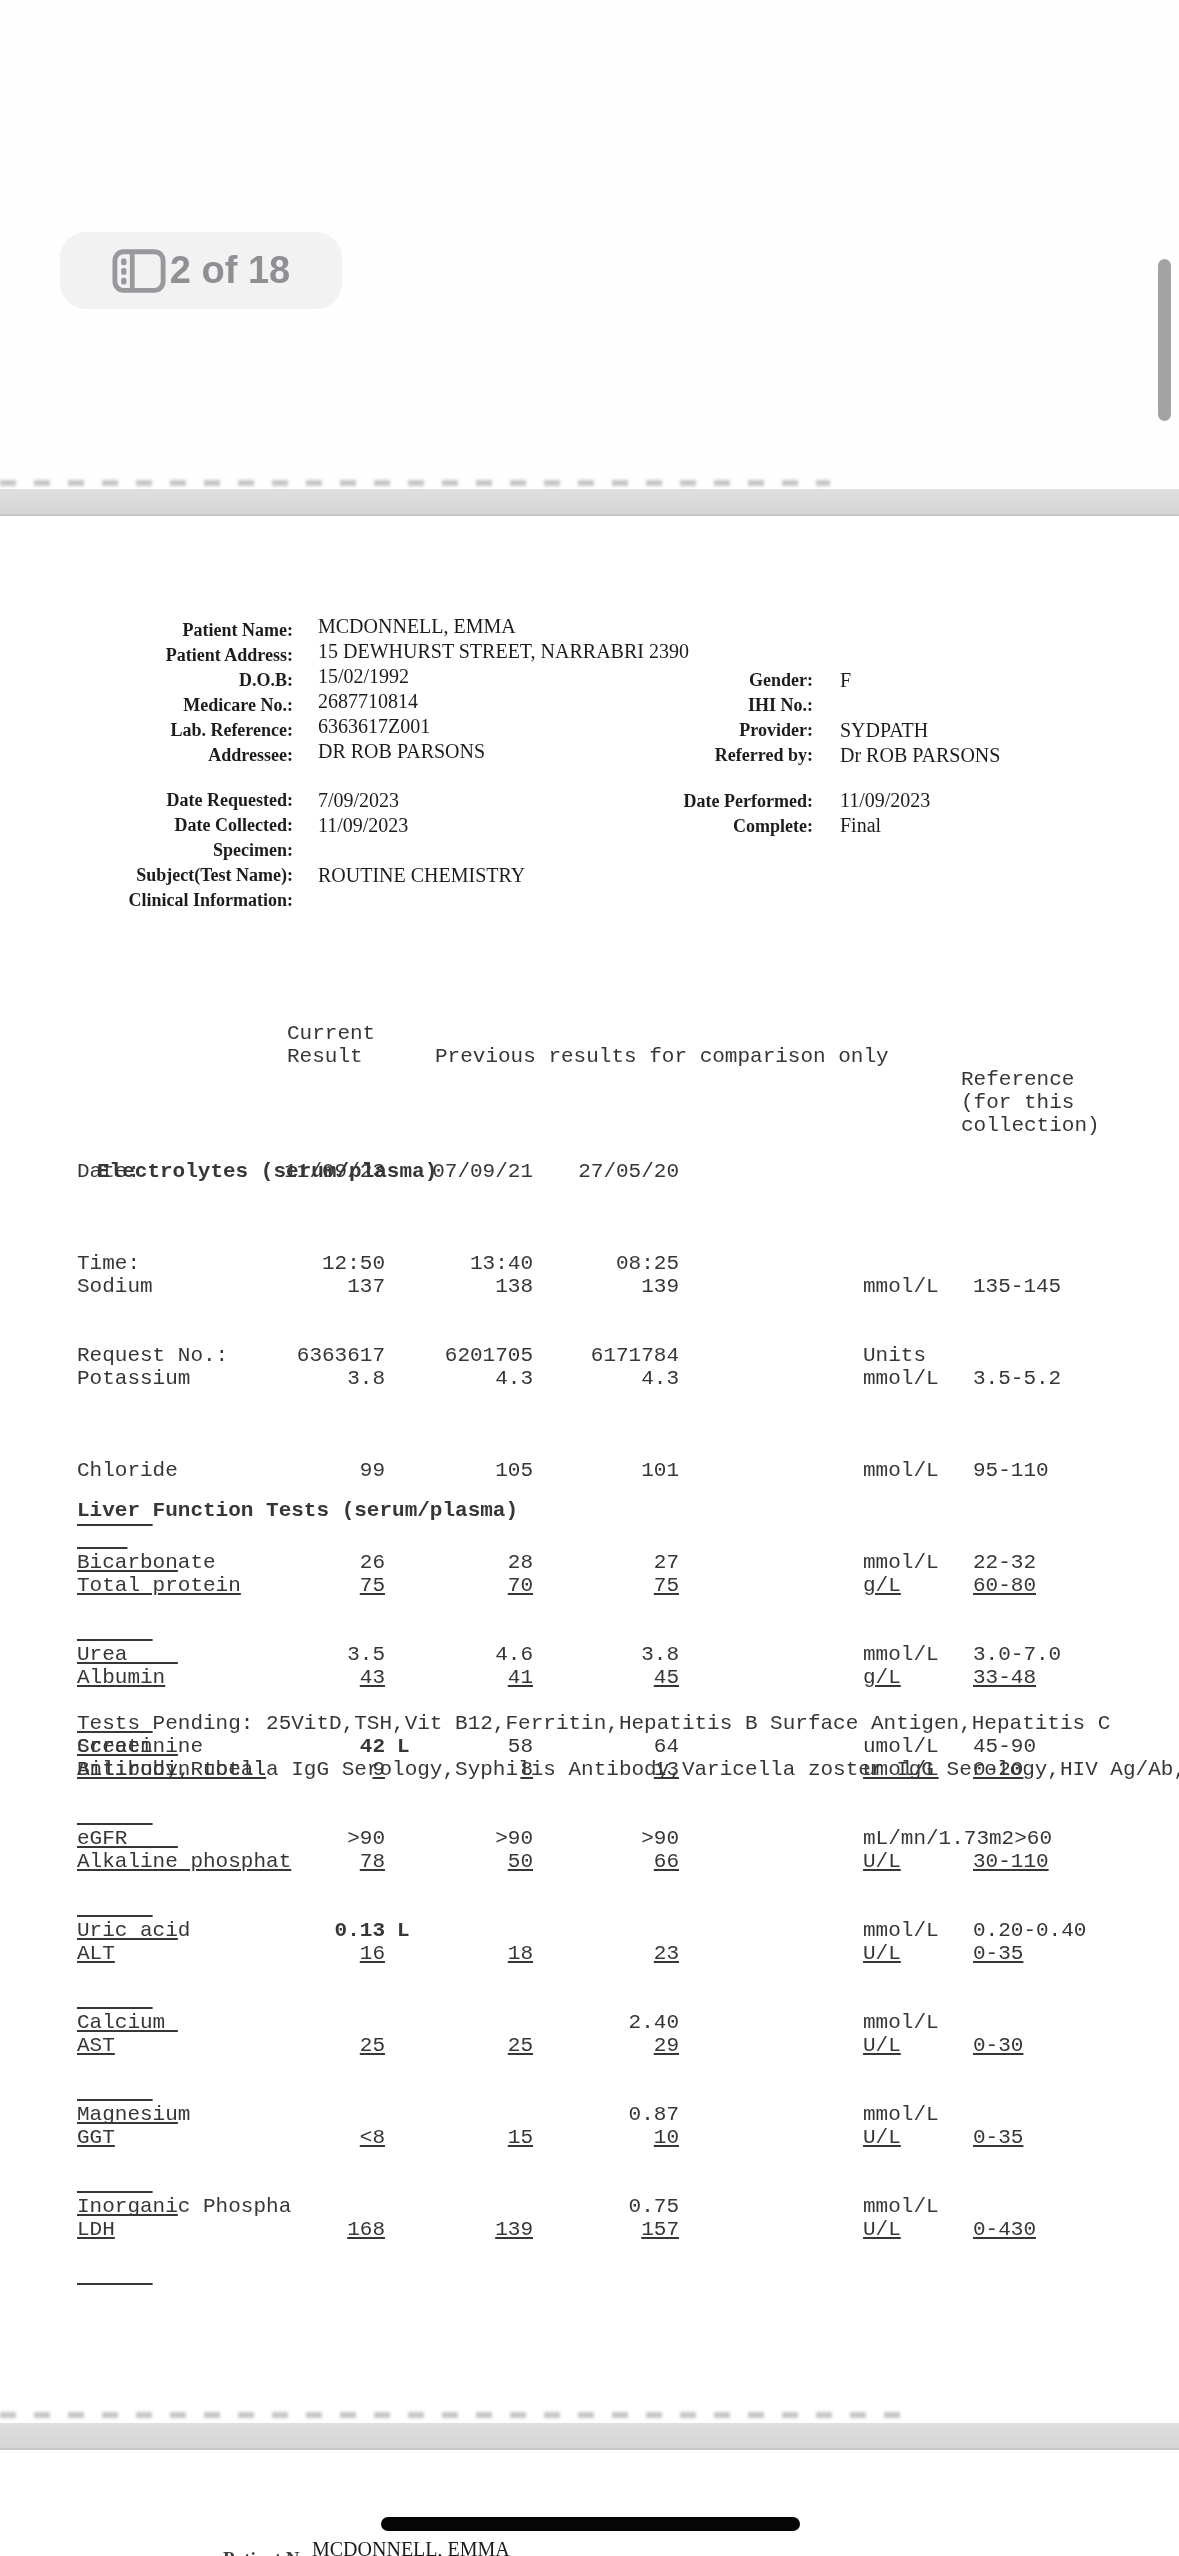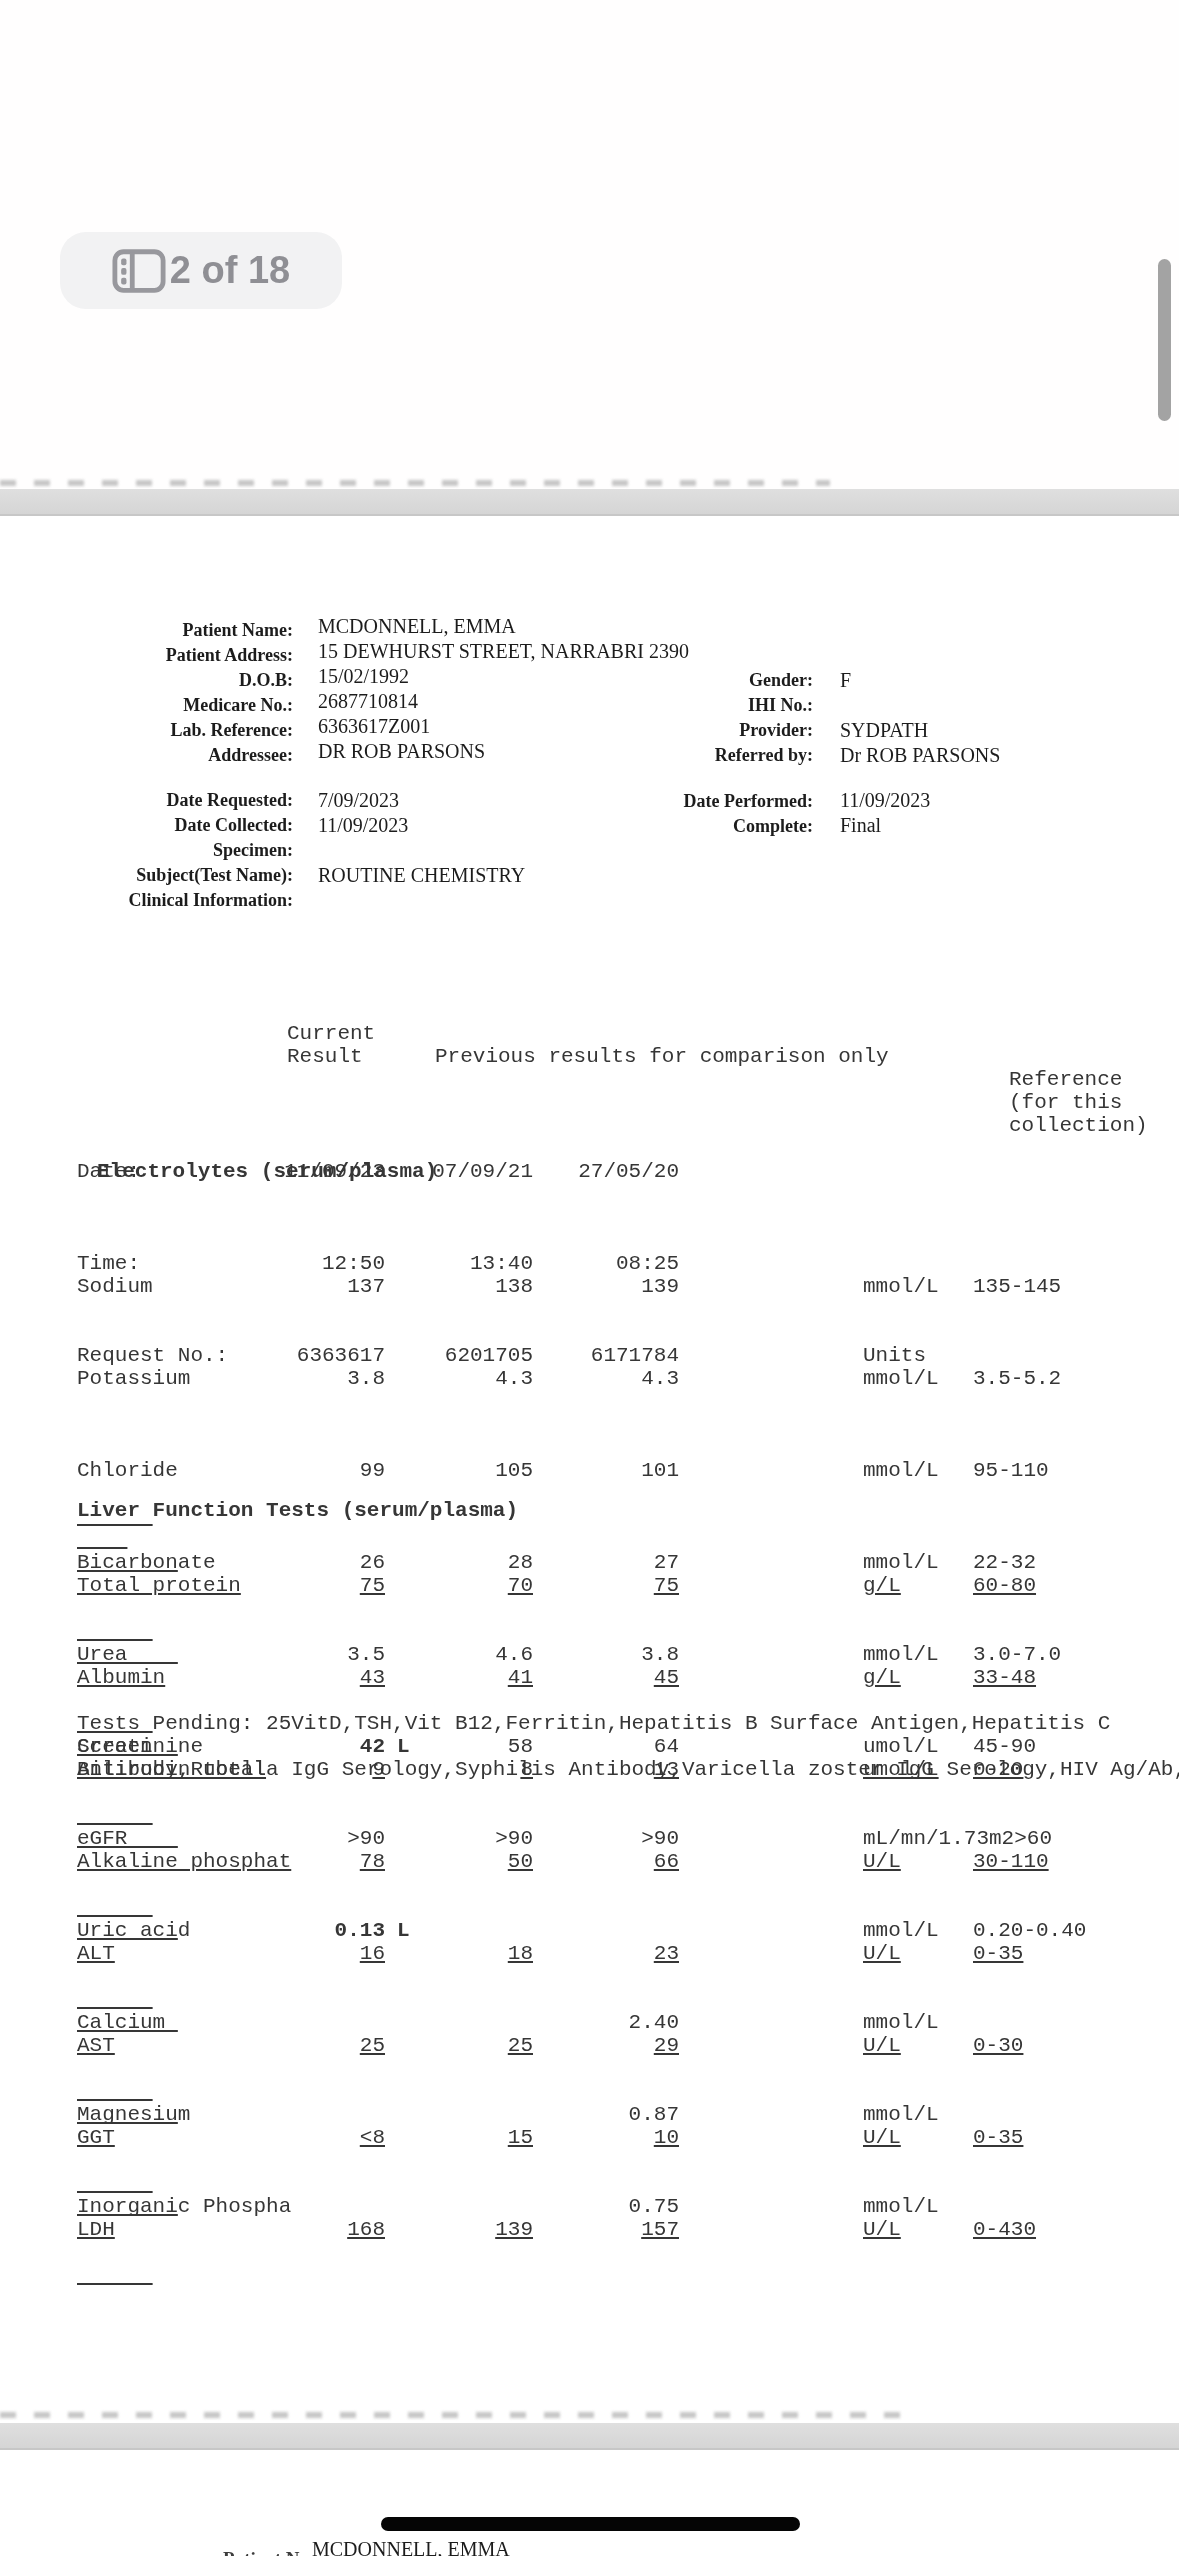--- a/index.html
+++ b/index.html
@@ -48,21 +48,21 @@
   .rqr-labels{left:613px;top:273px;width:200px;}
   .rqr-values{left:840px;top:272px;width:330px;}
 
   
   .mono{font-family:"Liberation Mono","DejaVu Sans Mono",monospace;font-size:21px;color:#363636;
         white-space:pre;line-height:23px;}
   .hdr-cur1{position:absolute;left:287px;top:506px;}
   .hdr-line2{position:absolute;left:0;top:529px;width:1179px;height:23px;}
   .hdr-cur2{position:absolute;left:287px;top:0;}
   .hdr-prev{position:absolute;left:435px;top:0;}
-  .ref-hdr{position:absolute;left:1009px;top:552px;}
+  .ref-hdr{position:absolute;left:961px;top:552px;}
 
   .tbl{position:absolute;left:77px;width:1095px;}
   .meta-rows{top:552px;}
   .sec1-title{position:absolute;left:77px;top:644px;font-weight:bold;margin-left:20px;}
   .rows1{top:667px;}
   .sec2-title{position:absolutle;margin-top:40px;}
   .sec2-title{position:absolute;left:77px;top:943px;font-weight:bold;}
   .rows2{top:966px;text-decoration:underline;}
   .pending{position:absolute;left:77px;top:1196px;}
 

